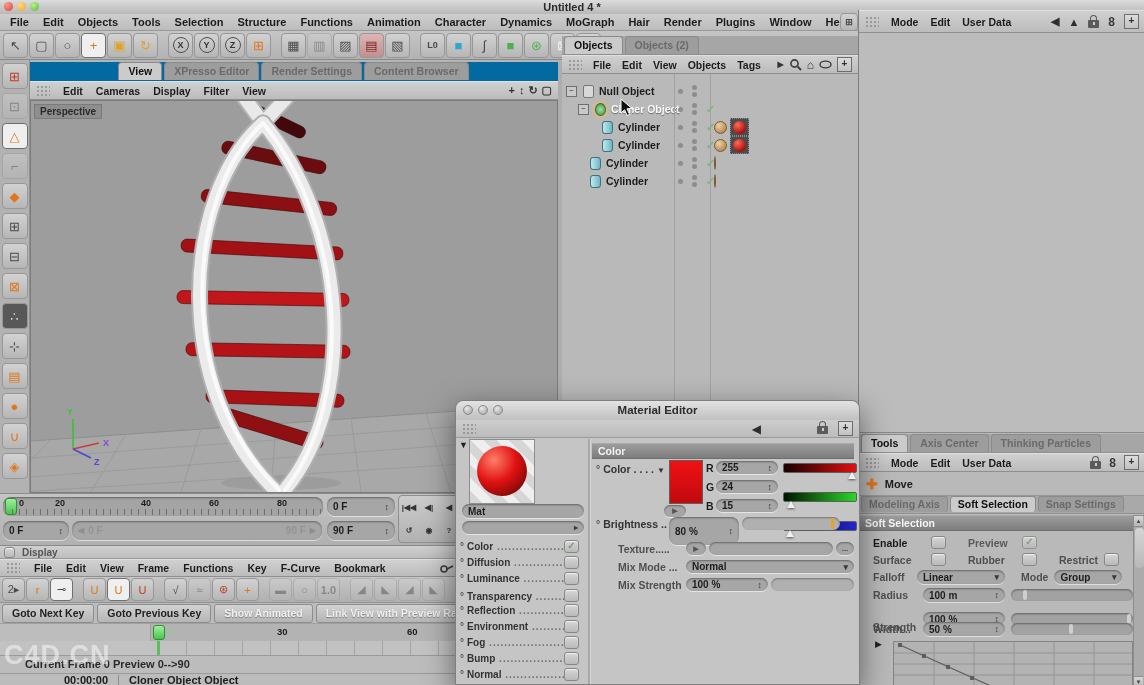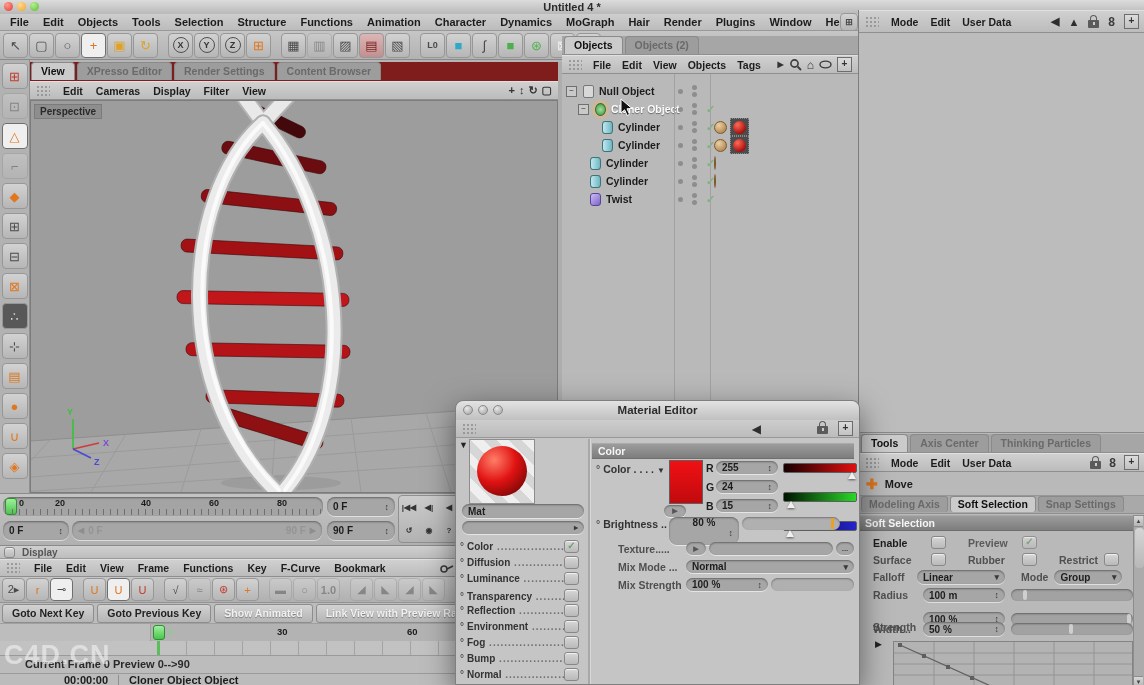--- a/index.html
+++ b/index.html
@@ -201,21 +201,21 @@
       </span>
       <span class="tbico orange" style="width:24px;height:24px;">
         <span>∪</span>
       </span>
       <span class="tbico orange" style="width:24px;height:24px;">
         <span>◈</span>
       </span>
     </div>
 
   <div class="abs" style="left:30px;top:62px;width:528px;height:431px;">
-    <div class="abs" style="left:0;top:0;width:528px;height:26px;background:#7f1d1d;border-bottom:1px solid #8f8f8f;padding-left:1px;box-sizing:border-box;">
+    <div class="abs" style="left:0;top:0;width:528px;height:26px;background:#0369a1;border-bottom:1px solid #8f8f8f;padding-left:1px;box-sizing:border-box;text-align:center;">
       
     <span class="tab active">View</span><span class="tab">XPresso Editor</span><span class="tab">Render Settings</span><span class="tab">Content Browser</span></div>
     <div class="menurow abs" style="left:0;top:19px;width:528px;height:19px;">
       <span class="grip"></span>
       <span style="display:flex;gap:13px;">
 
       <span class="mi">Edit</span>
           <span class="mi">Cameras</span>
           <span class="mi">Display</span>
           <span class="mi">Filter</span>
@@ -404,32 +404,20 @@
           <span class="vdot"></span>
           <span style="display:flex;flex-direction:column;gap:2px;">
               <span class="vdot"></span>
               <span class="vdot"></span>
             </span>
           <span class="chk">✓</span>
         </span>
         <span style="position:absolute;left:152px;"><span class="tag-sphere"></span></span>
       </div>
 
-      <div class="abs" style="left:0;top:116px;height:18px;width:296px;display:flex;align-items:center;">
-        <span class="oico twi" style="margin-left:28px;"></span>
-        <span class="obj-label" style="margin-left:5px;">Twist</span>
-        <span style="position:absolute;left:116px;display:flex;gap:9px;align-items:center;">
-          <span class="vdot"></span>
-          <span style="display:flex;flex-direction:column;gap:2px;">
-              <span class="vdot"></span>
-              <span class="vdot"></span>
-            </span>
-          <span class="chk">✓</span>
-        </span>
-      </div>
       <div class="abs" style="left:112px;top:0;width:1px;height:326px;background:#a2a2a2;"></div>
       <div class="abs" style="left:148px;top:0;width:1px;height:326px;background:#a2a2a2;"></div>
     </div>
   </div>
 
   <div class="abs" style="left:858px;top:10px;width:286px;height:422px;background:#bcbcbc;border-left:1px solid #7e7e7e;">
     <div class="menurow abs" style="left:0;top:0;width:286px;height:23px;gap:12px;">
       <span class="grip"></span>
       <span style="display:flex;gap:12px;">
 
@@ -815,21 +803,21 @@
     <span class="abs" style="left:250px;top:99px;font-size:10.5px;font-weight:700;">B</span>
     <span class="pill abs" style="left:260px;top:98px;width:62px;height:13px;">
         <span>15</span>
         <span class="stepper">↕</span>
       </span>
     <div class="grad abs" style="left:327px;top:100px;width:72px;background:linear-gradient(90deg,#000018,#2424cc);">
         <span class="tri" style="left:2px;"></span>
       </div>
 
     <span class="abs bullet" style="left:140px;top:117px;font-size:10.5px;font-weight:700;color:#333;"><span>Brightness ..</span></span>
-    <span class="pill abs" style="left:213px;top:116px;width:70px;height:28px;flex-direction:column;">
+    <span class="pill abs" style="left:213px;top:116px;width:70px;height:28px;">
         <span>80 %</span>
         <span class="stepper">↕</span>
       </span>
     <div class="abs" style="left:286px;top:116px;width:98px;height:13px;background:#b0b0b0;border-radius:7px;box-shadow:inset 0 1px 2px rgba(0,0,0,.35);">
       <span style="position:absolute;right:6px;top:1px;width:3px;height:11px;background:#e8a22c;"></span>
     </div>
 
     <span class="abs" style="left:162px;top:142px;font-size:10.5px;font-weight:700;color:#4f4f4f;"><span>Texture</span>.....</span>
     <span class="pill abs" style="left:230px;top:141px;width:20px;height:13px;justify-content:center;">
         <span style="font-size:7px;color:#555;">▶</span>

